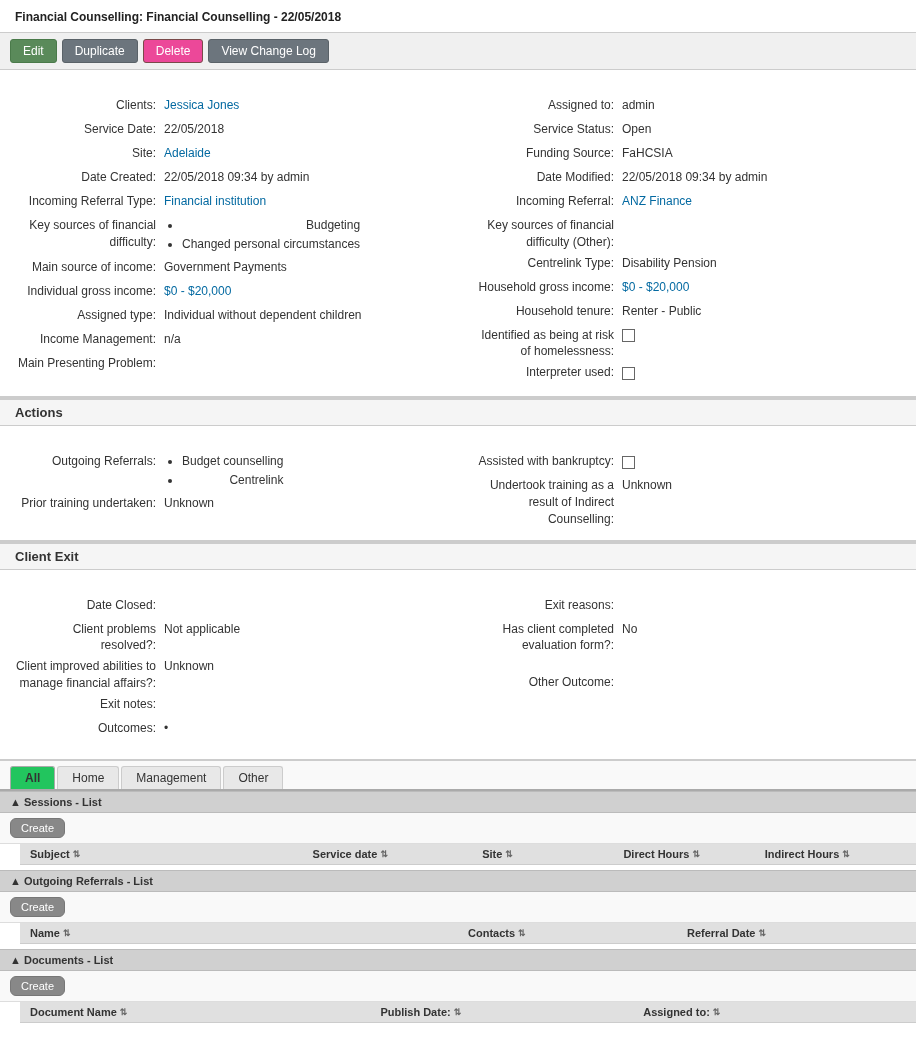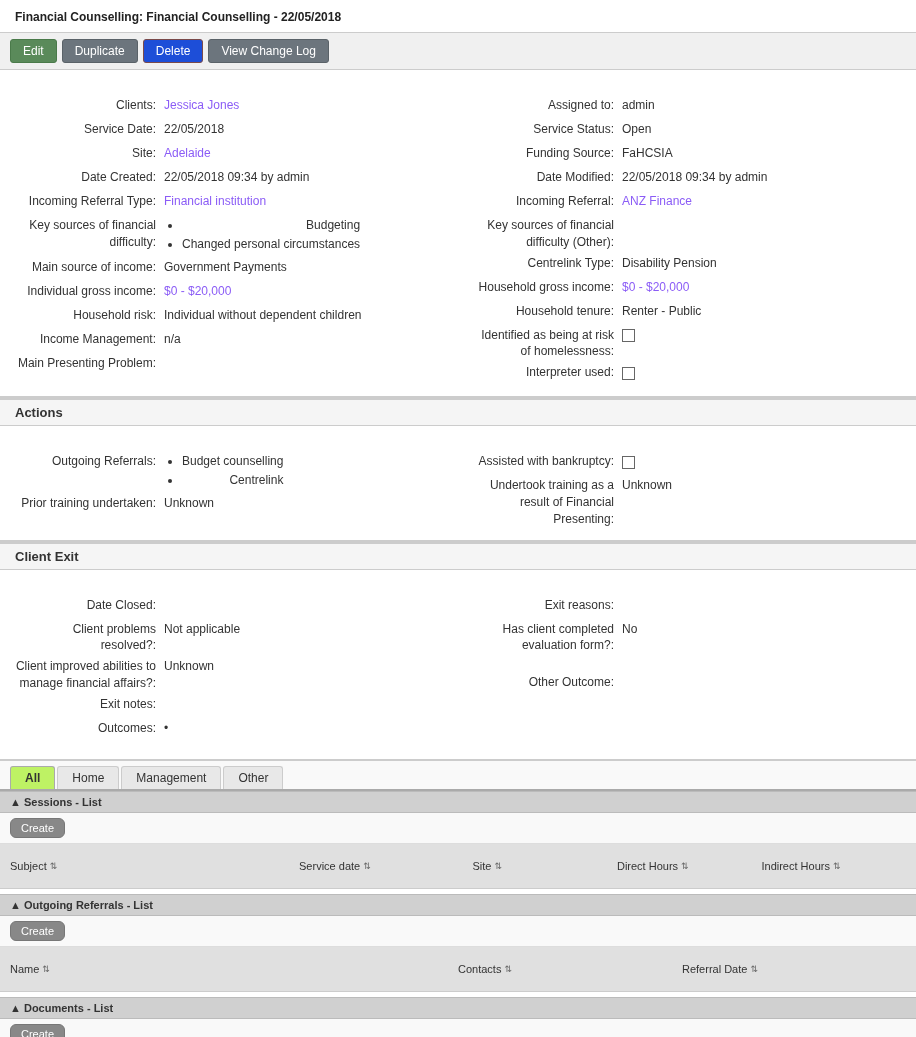--- a/index.html
+++ b/index.html
@@ -25,21 +25,21 @@
       padding: 4px 12px;
       font-size: 12px;
       cursor: pointer;
       border: 1px solid #999;
       border-radius: 3px;
       color: #fff;
       background: #6c757d;
     }
     .btn-edit { background: #5a8a5a; border-color: #4a7a4a; }
     .btn-duplicate { background: #6c757d; border-color: #5a6268; }
-    .btn-delete { background: #1d4ed8; border-color: #7a4a4a; }
+    .btn-delete { background: #ec4899; border-color: #7a4a4a; }
     .btn-viewlog { background: #6c757d; border-color: #5a6268; }
     .btn-create { background: #888; border-color: #777; color: #fff; font-size: 11px; padding: 3px 10px; border-radius: 6px; }
     
     .info-section {
       display: grid;
       grid-template-columns: 1fr 1fr;
       border-bottom: 2px solid #ccc;
       padding: 8px 0;
     }
     
@@ -66,21 +66,21 @@
       line-height: 1.4;
       font-size: 12px;
     }
     
     .info-value {
       color: #333;
       line-height: 1.4;
       font-size: 12px;
     }
     
-    .info-value a { color: #8b5cf6; text-decoration: none; }
+    .info-value a { color: #0369a1; text-decoration: none; }
     
     .info-value ul {
       margin: 0;
       padding-left: 18px;
       text-align: right;
     }
     
     .info-value ul li {
       margin-bottom: 2px;
     }
@@ -115,21 +115,21 @@
       padding: 4px 14px;
       border: 1px solid #ccc;
       border-bottom: none;
       background: #e8e8e8;
       cursor: pointer;
       font-size: 12px;
       border-radius: 3px 3px 0 0;
     }
     
     .tab.active {
-      background: #bef264;
+      background: #22c55e;
       border-color: #aaa;
       font-weight: bold;
     }
     
     .list-section {
       margin-bottom: 5px;
     }
     
     .list-header {
       background: #d0d0d0;
@@ -143,23 +143,24 @@
     .list-create-row {
       padding: 5px 10px;
       border-bottom: 1px solid #ddd;
       background: #f9f9f9;
     }
     
     .table-header {
       display: grid;
       background: #e0e0e0;
       border-bottom: 1px solid #ccc;
-      padding: 16px 10px;
+      padding: 4px 10px;
       font-size: 11px;
-      font-weight: normal;
+      font-weight: bold;
+      margin-left: 20px;
     }
     
     .table-header-sessions {
       grid-template-columns: 2fr 1.2fr 1fr 1fr 1fr;
     }
     
     .table-header-referrals {
       grid-template-columns: 3fr 1.5fr 1.5fr;
     }
     
@@ -224,21 +225,21 @@
     </div>
     <div class="info-row">
       <span class="info-label">Main source of income:</span>
       <span class="info-value">Government Payments</span>
     </div>
     <div class="info-row">
       <span class="info-label">Individual gross income:</span>
       <span class="info-value"><a>$0 - $20,000</a></span>
     </div>
     <div class="info-row">
-      <span class="info-label">Household risk:</span>
+      <span class="info-label">Assigned type:</span>
       <span class="info-value">Individual without dependent children</span>
     </div>
     <div class="info-row">
       <span class="info-label">Income Management:</span>
       <span class="info-value">n/a</span>
     </div>
     <div class="info-row">
       <span class="info-label">Main Presenting Problem:</span>
       <span class="info-value"></span>
     </div>
@@ -308,21 +309,21 @@
       <span class="info-label">Prior training undertaken:</span>
       <span class="info-value">Unknown</span>
     </div>
   </div>
   <div class="info-col">
     <div class="info-row">
       <span class="info-label">Assisted with bankruptcy:</span>
       <span class="info-value"><span class="checkbox-display"></span></span>
     </div>
     <div class="info-row">
-      <span class="info-label">Undertook training as a result of Financial Presenting:</span>
+      <span class="info-label">Undertook training as a result of Indirect Counselling:</span>
       <span class="info-value">Unknown</span>
     </div>
   </div>
 </div>
 
 <div class="section-header">Client Exit</div>
 <div class="info-section" style="padding-bottom: 15px;">
   <div class="info-col">
     <div class="info-row">
       <span class="info-label">Date Closed:</span>

